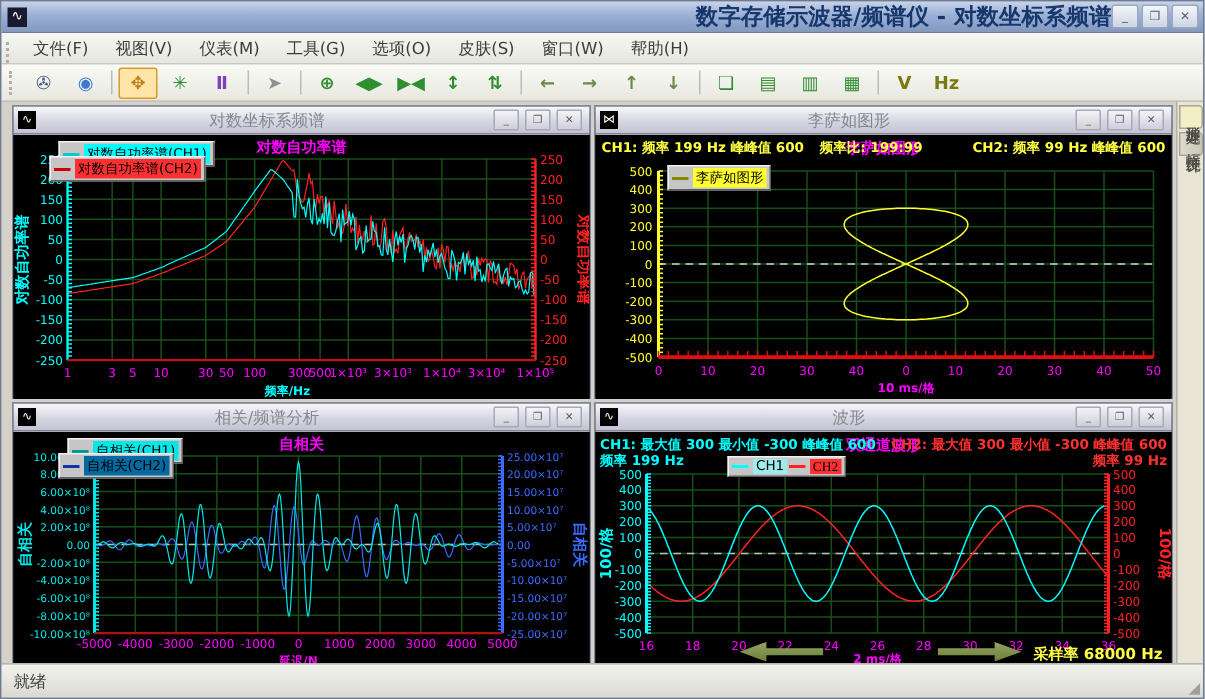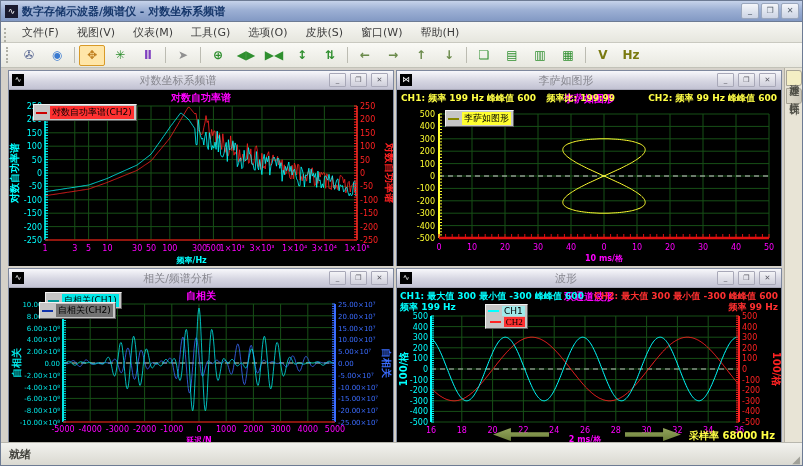--- a/index.html
+++ b/index.html
@@ -1,20 +1,20 @@
 <!DOCTYPE html>
 <html><head>
 <meta charset="utf-8">
 <style>
   html,body{margin:0;padding:0;background:#9aa8bd;font-family:"DejaVu Sans",sans-serif;}
   .app{position:relative;width:803px;height:466px;background:#d5d1c9;border:1px solid #6d7b94;box-sizing:border-box;display:flex;flex-direction:column;overflow:hidden;}
   
   .titlebar{height:20px;flex:0 0 20px;display:flex;align-items:center;background:linear-gradient(180deg,#c6d3ea 0%,#9db0d4 45%,#8299c4 100%);border-bottom:1px solid #6d7b94;}
   .app-icon{width:13px;height:13px;margin:0 4px;background:#1a1a2e;color:#fff;font-size:9px;line-height:13px;text-align:center;}
-  .titlebar-title{flex:1;text-align:left;font-size:11px;font-weight:bold;color:#17386c;}
+  .titlebar-title{flex:1;text-align:right;font-size:15px;font-weight:bold;color:#17386c;}
   .win-controls{display:flex;gap:2px;margin-right:3px;}
   .wc-btn{width:16px;height:14px;font-size:8px;line-height:14px;text-align:center;color:#55606e;background:linear-gradient(#f4f6fa,#ccd4e4);border:1px solid #9aa7bd;border-radius:2px;cursor:default;}
   
   .menubar{height:20px;flex:0 0 20px;display:flex;align-items:flex-end;background:linear-gradient(#f7f7f3,#e6e6de);border-bottom:1px solid #c9c9c0;font-size:11px;color:#3c3c3c;}
   .grip{width:4px;height:70%;margin:0 3px;border-left:2px dotted #b0b0a6;}
   .menu-item{padding:2px 9px;}
   
   .toolbar{height:24px;flex:0 0 24px;display:flex;align-items:center;background:linear-gradient(#fafaf6,#e8e8e0);border-bottom:1px solid #c2c2b8;padding-left:2px;}
   .tb-btn{min-width:20px;height:19px;margin:0 1px;padding:0 2px;font-size:12px;font-weight:bold;line-height:19px;text-align:center;border:1px solid transparent;border-radius:2px;}
   .tb-btn.active{background:#ffe6a8;border-color:#d89a28;}
@@ -36,21 +36,21 @@
   .ttl{position:absolute;z-index:1;width:100%;text-align:center;font-size:10px;font-weight:bold;color:#ff00ff;}
   .pan-arrow{position:absolute;z-index:4;width:56px;height:13px;background:linear-gradient(#93a55c,#6c7f3a);}
   .pan-arrow.left{clip-path:polygon(0 50%,32% 0,32% 32%,100% 32%,100% 68%,32% 68%,32% 100%);}
   .pan-arrow.right{clip-path:polygon(100% 50%,68% 0,68% 32%,0 32%,0 68%,68% 68%,68% 100%);}
   .srate{position:absolute;z-index:4;right:6px;bottom:3px;font-size:10px;font-weight:bold;color:#ffff45;}
   
   .tabstrip{position:absolute;top:0;right:0;width:17px;height:100%;background:#e8e4d6;border-left:1px solid #b4b0a2;z-index:5;}
   .vtab{writing-mode:vertical-rl;text-orientation:upright;font-size:10px;color:#4a4a42;background:linear-gradient(90deg,#dedacb,#ccc8ba);border:1px solid #a8a496;border-radius:0 3px 3px 0;padding:5px 0;margin:2px 1px;text-align:center;letter-spacing:1px;}
   .vtab.active{background:#f4eec4;}
   
-  .statusbar{height:22px;flex:0 0 22px;display:flex;align-items:center;background:linear-gradient(#f2f2ee,#dad9d1);border-top:1px solid #b8b7ae;font-size:11px;color:#44443e;padding-left:8px;font-weight:bold;}
+  .statusbar{height:22px;flex:0 0 22px;display:flex;align-items:center;background:linear-gradient(#f2f2ee,#dad9d1);border-top:1px solid #b8b7ae;font-size:11px;color:#44443e;padding-left:8px;}
   .sb-grip{margin-left:auto;margin-right:2px;color:#a0a098;font-size:10px;align-self:flex-end;}
 </style>
 </head>
 <body>
 
 <div class="app">
 
   <div class="titlebar">
     <div class="app-icon">∿</div>
     <div class="titlebar-title">数字存储示波器/频谱仪 - 对数坐标系频谱</div>
@@ -285,20 +285,24 @@
             <text x="223.2" y="161" fill="#ff00ff" font-size="8" text-anchor="middle" font-family="&quot;DejaVu Sans&quot;,sans-serif">1×10³</text>
             <text x="252.97236629450697" y="161" fill="#ff00ff" font-size="8" text-anchor="middle" font-family="&quot;DejaVu Sans&quot;,sans-serif">3×10³</text>
             <text x="285.6" y="161" fill="#ff00ff" font-size="8" text-anchor="middle" font-family="&quot;DejaVu Sans&quot;,sans-serif">1×10⁴</text>
             <text x="315.37236629450695" y="161" fill="#ff00ff" font-size="8" text-anchor="middle" font-family="&quot;DejaVu Sans&quot;,sans-serif">3×10⁴</text>
             <text x="348" y="161" fill="#ff00ff" font-size="8" text-anchor="middle" font-family="&quot;DejaVu Sans&quot;,sans-serif">1×10⁵</text>
             <text x="192" y="11" fill="#ff00ff" font-size="10" text-anchor="middle" font-family="&quot;DejaVu Sans&quot;,sans-serif" font-weight="bold">对数自功率谱</text>
             <text x="182.64" y="173" fill="#00ffff" font-size="8" text-anchor="middle" font-family="&quot;DejaVu Sans&quot;,sans-serif" font-weight="bold">频率/Hz</text>
             <text x="9" y="83" fill="#00ffff" font-size="10" text-anchor="middle" font-family="&quot;DejaVu Sans&quot;,sans-serif" transform="rotate(-90 9 83)" font-weight="bold">对数自功率谱</text>
             <text x="377" y="83" fill="#ff2222" font-size="10" text-anchor="middle" font-family="&quot;DejaVu Sans&quot;,sans-serif" transform="rotate(90 377 83)" font-weight="bold">对数自功率谱</text>
           </svg>
+        <div class="legend" style="left:30px;top:4px;">
+          <span class="sw" style="background:#00cccc"></span>
+          <span class="lab" style="background:#00ffff">对数自功率谱(CH1)</span>
+        </div>
         <div class="legend" style="left:24px;top:14px;">
           <span class="sw" style="background:#cc0000"></span>
           <span class="lab" style="background:#ff3030">对数自功率谱(CH2)</span>
         </div>
       </div>
     </div>
 
     <div class="child" style="left:395px;top:2px;width:386px;height:196px;">
       <div class="child-titlebar">
         <div class="child-icon">⋈</div>
@@ -645,21 +649,21 @@
             <text x="190" y="155" fill="#ff00ff" font-size="8" text-anchor="middle" font-family="&quot;DejaVu Sans&quot;,sans-serif" font-weight="bold">延迟/N</text>
             <text x="11" y="75" fill="#00e8e8" font-size="10" text-anchor="middle" font-family="&quot;DejaVu Sans&quot;,sans-serif" transform="rotate(-90 11 75)" font-weight="bold">自相关</text>
             <text x="374" y="75" fill="#3a6cff" font-size="10" text-anchor="middle" font-family="&quot;DejaVu Sans&quot;,sans-serif" transform="rotate(90 374 75)" font-weight="bold">自相关</text>
           </svg>
         <div class="legend" style="left:36px;top:4px;">
           <span class="sw" style="background:#009999"></span>
           <span class="lab" style="background:#00e8e8">自相关(CH1)</span>
         </div>
         <div class="legend" style="left:30px;top:14px;">
           <span class="sw" style="background:#1133aa"></span>
-          <span class="lab" style="background:#737373">自相关(CH2)</span>
+          <span class="lab" style="background:#0369a1">自相关(CH2)</span>
         </div>
       </div>
     </div>
 
     <div class="child" style="left:395px;top:200px;width:386px;height:178px;">
       <div class="child-titlebar">
         <div class="child-icon">∿</div>
         <div class="child-title">波形</div>
         <div class="win-controls">
           <div class="cc-btn">_</div>
@@ -834,21 +838,21 @@
             <text x="311.2" y="145" fill="#ff00ff" font-size="8" text-anchor="middle" font-family="&quot;DejaVu Sans&quot;,sans-serif">34</text>
             <text x="342" y="145" fill="#ff00ff" font-size="8" text-anchor="middle" font-family="&quot;DejaVu Sans&quot;,sans-serif">36</text>
             <text x="188" y="154" fill="#ff00ff" font-size="8" text-anchor="middle" font-family="&quot;DejaVu Sans&quot;,sans-serif" font-weight="bold">2 ms/格</text>
             <text x="10" y="81" fill="#00ffff" font-size="10" text-anchor="middle" font-family="&quot;DejaVu Sans&quot;,sans-serif" transform="rotate(-90 10 81)" font-weight="bold">100/格</text>
             <text x="376" y="81" fill="#ff2222" font-size="10" text-anchor="middle" font-family="&quot;DejaVu Sans&quot;,sans-serif" transform="rotate(90 376 81)" font-weight="bold">100/格</text>
           </svg>
         <div class="ovl" style="left:3px;top:2px;color:#00ffff;font-weight:bold;">CH1: 最大值 300  最小值 -300  峰峰值 600</div>
         <div class="ovl" style="right:3px;top:2px;color:#ff3030;font-weight:bold;">CH2: 最大值 300  最小值 -300  峰峰值 600</div>
         <div class="ovl" style="left:3px;top:13px;color:#00ffff;font-weight:bold;">频率 199 Hz</div>
         <div class="ovl" style="right:3px;top:13px;color:#ff3030;font-weight:bold;">频率 99 Hz</div>
-        <div class="legend" style="left:88px;top:16px;flex-direction:column;align-items:flex-end;gap:1px;">
+        <div class="legend" style="left:88px;top:16px;align-items:center;gap:1px;">
           <span style="display:flex;align-items:center;gap:3px;">
               <span class="sw" style="background:#00ffff"></span>
               <span class="lab" style="background:#9feaea">CH1</span>
             </span>
           <span style="display:flex;align-items:center;gap:3px;font-family:Liberation Serif, serif;">
               <span class="sw" style="background:#ff2222"></span>
               <span class="lab" style="background:#ff3030">CH2</span>
             </span>
         </div>
         <div class="pan-arrow left" style="left:96px;bottom:5px;"></div>

